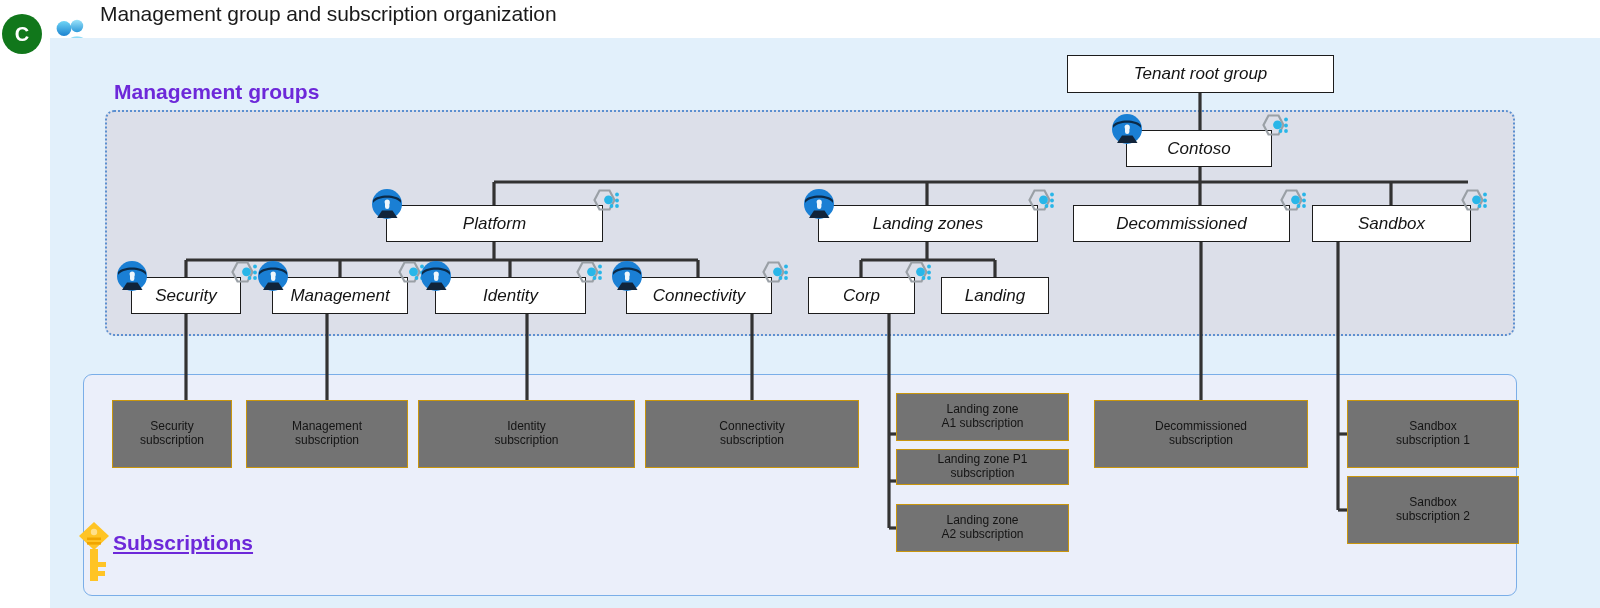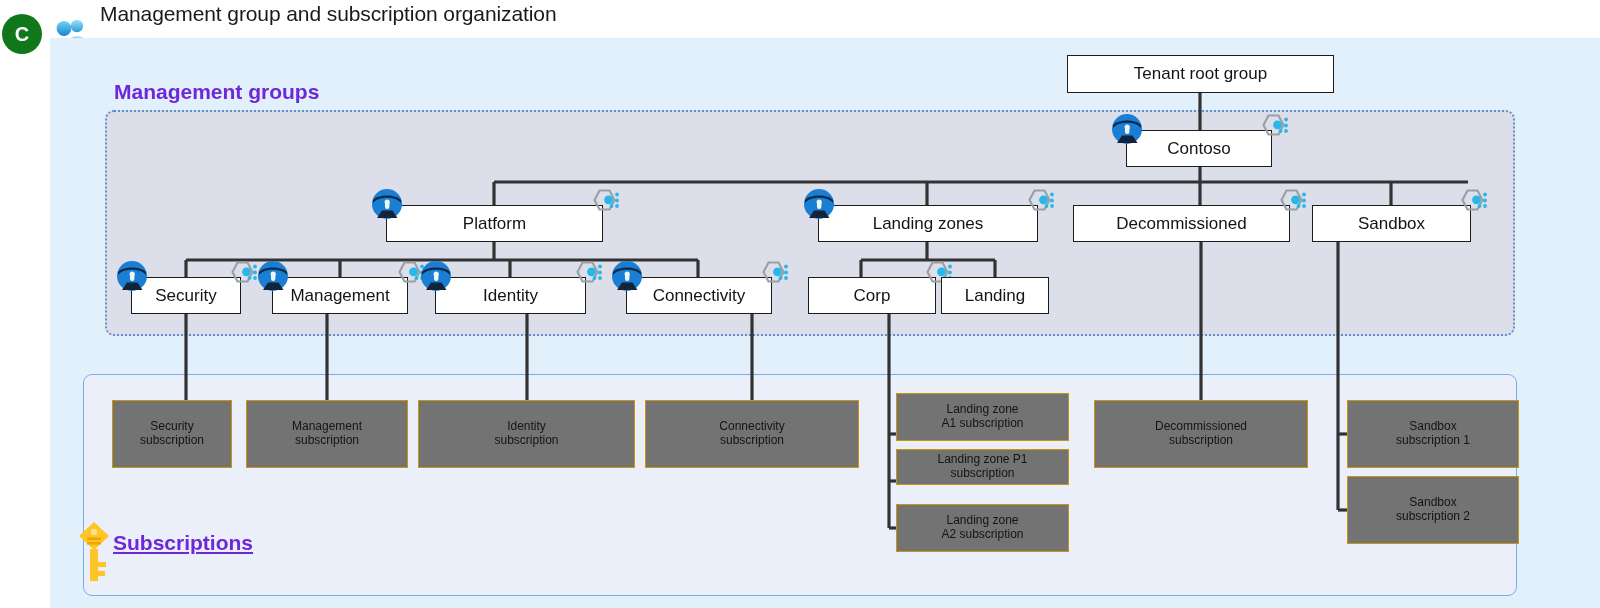--- a/index.html
+++ b/index.html
@@ -118,20 +118,21 @@
     align-items: center;
     justify-content: center;
     text-align: center;
     color: #141414;
     line-height: 1.14;
   }
   .node.mg {
     background: #ffffff;
     border: 1.4px solid #1c1c1c;
     font-size: 17px;
+    font-style: italic;
   }
   .node.sub {
     background: #737373;
     border: 1.4px solid #c9960d;
     font-size: 12px;
   }
 
   
   .icon-policy {
     position: absolute;
@@ -387,21 +388,21 @@
     <svg class="icon-hex" viewBox="0 0 40 36">
       <path d="M15.5 3.5 L25.5 3.5 L30.5 13 L25.5 22.5 L15.5 22.5 L10.5 13 Z" fill="none" stroke="#9aa0a6" stroke-width="2.2"></path>
       <circle cx="24.5" cy="12.8" r="4.4" fill="#29b6e8"></circle>
       <circle cx="33" cy="7.5" r="1.9" fill="#29b6e8"></circle>
       <circle cx="33" cy="13.5" r="1.9" fill="#29b6e8"></circle>
       <circle cx="33" cy="19" r="1.9" fill="#29b6e8"></circle>
       <circle cx="27.5" cy="19" r="1.9" fill="#29b6e8"></circle>
     </svg>
   </div>
 
-  <div class="node mg" style="left:808px; top:277px; width:128px; height:37px;">
+  <div class="node mg" style="left:808px; top:277px; width:107px; height:37px;">
     <span>Corp</span>
     <svg class="icon-hex" viewBox="0 0 40 36">
       <path d="M15.5 3.5 L25.5 3.5 L30.5 13 L25.5 22.5 L15.5 22.5 L10.5 13 Z" fill="none" stroke="#9aa0a6" stroke-width="2.2"></path>
       <circle cx="24.5" cy="12.8" r="4.4" fill="#29b6e8"></circle>
       <circle cx="33" cy="7.5" r="1.9" fill="#29b6e8"></circle>
       <circle cx="33" cy="13.5" r="1.9" fill="#29b6e8"></circle>
       <circle cx="33" cy="19" r="1.9" fill="#29b6e8"></circle>
       <circle cx="27.5" cy="19" r="1.9" fill="#29b6e8"></circle>
     </svg>
   </div>

